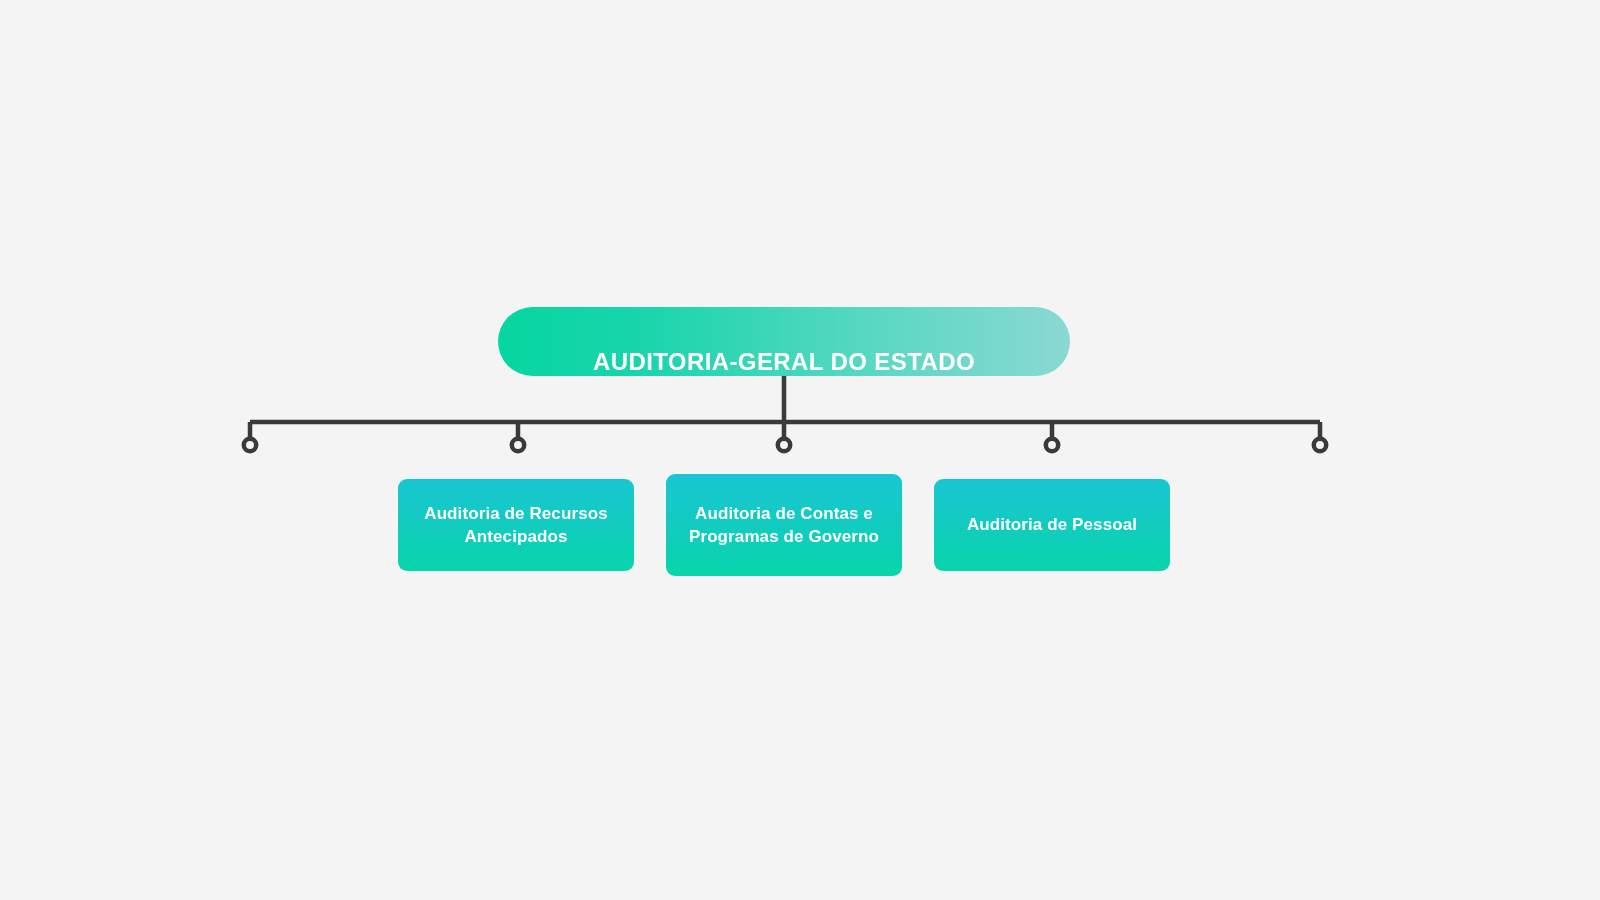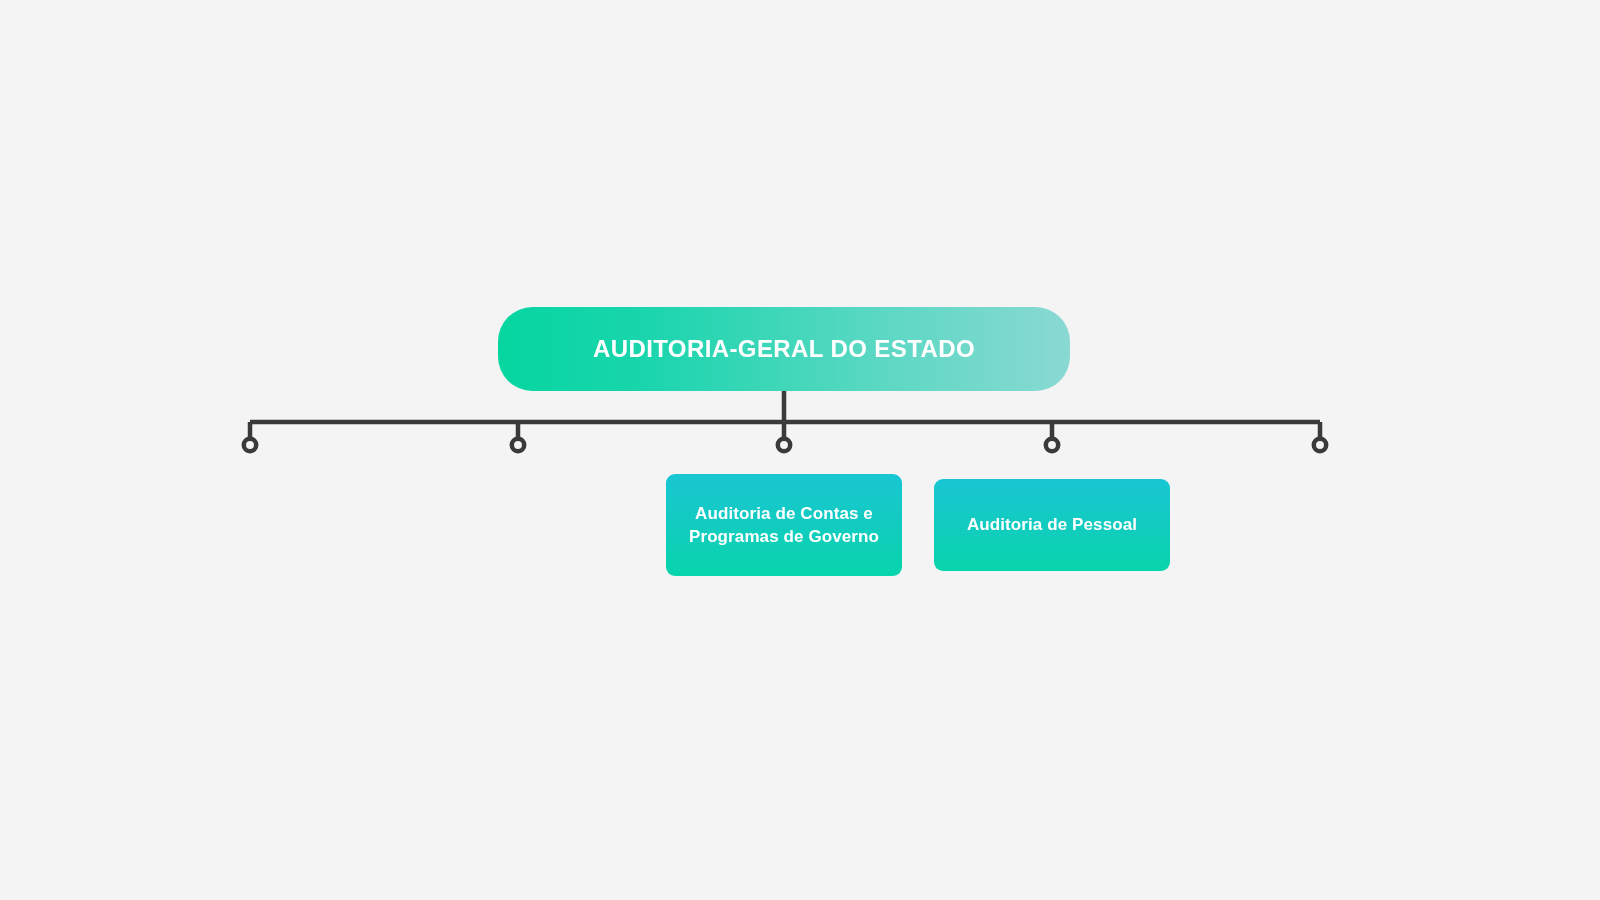--- a/index.html
+++ b/index.html
@@ -19,25 +19,25 @@
     width: 1600px;
     height: 900px;
   }
 
   
   .root-node {
     position: absolute;
     left: 498px;
     top: 307px;
     width: 572px;
-    height: 84px;
+    height: 69px;
     border-radius: 34.5px;
     background: linear-gradient(90deg, #06d6a0 0%, #1ad5ad 26%, #5dd8c4 68%, #8ad9d3 100%);
     display: flex;
-    align-items: center;
+    align-items: flex-end;
     justify-content: center;
     box-sizing: border-box;
   }
   .root-label {
     color: #ffffff;
     font-size: 24px;
     font-weight: bold;
     letter-spacing: 0.4px;
     text-align: center;
     line-height: 1.15;
@@ -99,20 +99,23 @@
       <circle cx="1052" cy="445" r="6.2"></circle>
       <circle cx="1320" cy="445" r="6.2"></circle>
     </g>
   </svg>
 
   <div class="root-node">
     <span class="root-label">AUDITORIA-GERAL DO ESTADO</span>
   </div>
 
 
+  <div class="child-box" style="left:398px; top:479px; width:236px; height:92px;">
+    <span class="child-label">Auditoria de Recursos Antecipados</span>
+  </div>
 
   <div class="child-box" style="left:666px; top:474px; width:236px; height:102px;">
     <span class="child-label">Auditoria de Contas e Programas de Governo</span>
   </div>
 
   <div class="child-box" style="left:934px; top:479px; width:236px; height:92px;">
     <span class="child-label">Auditoria de Pessoal</span>
   </div>
 
 

